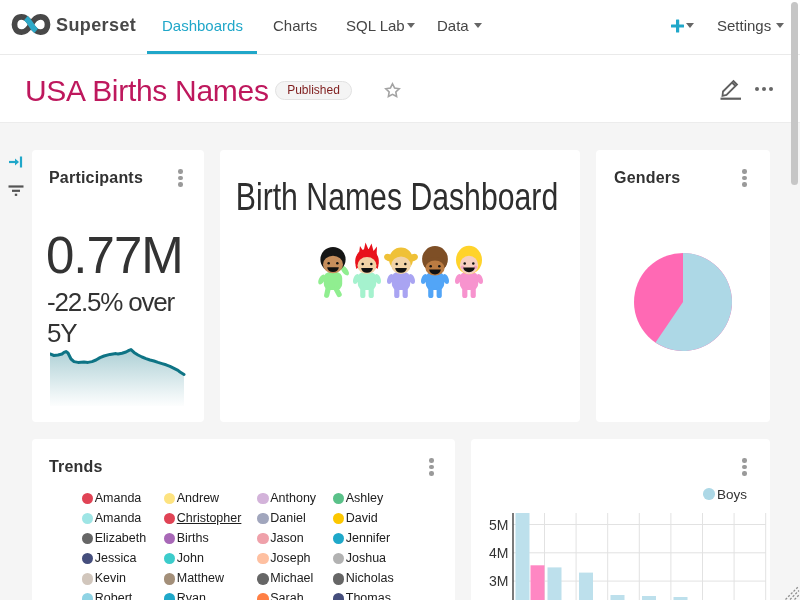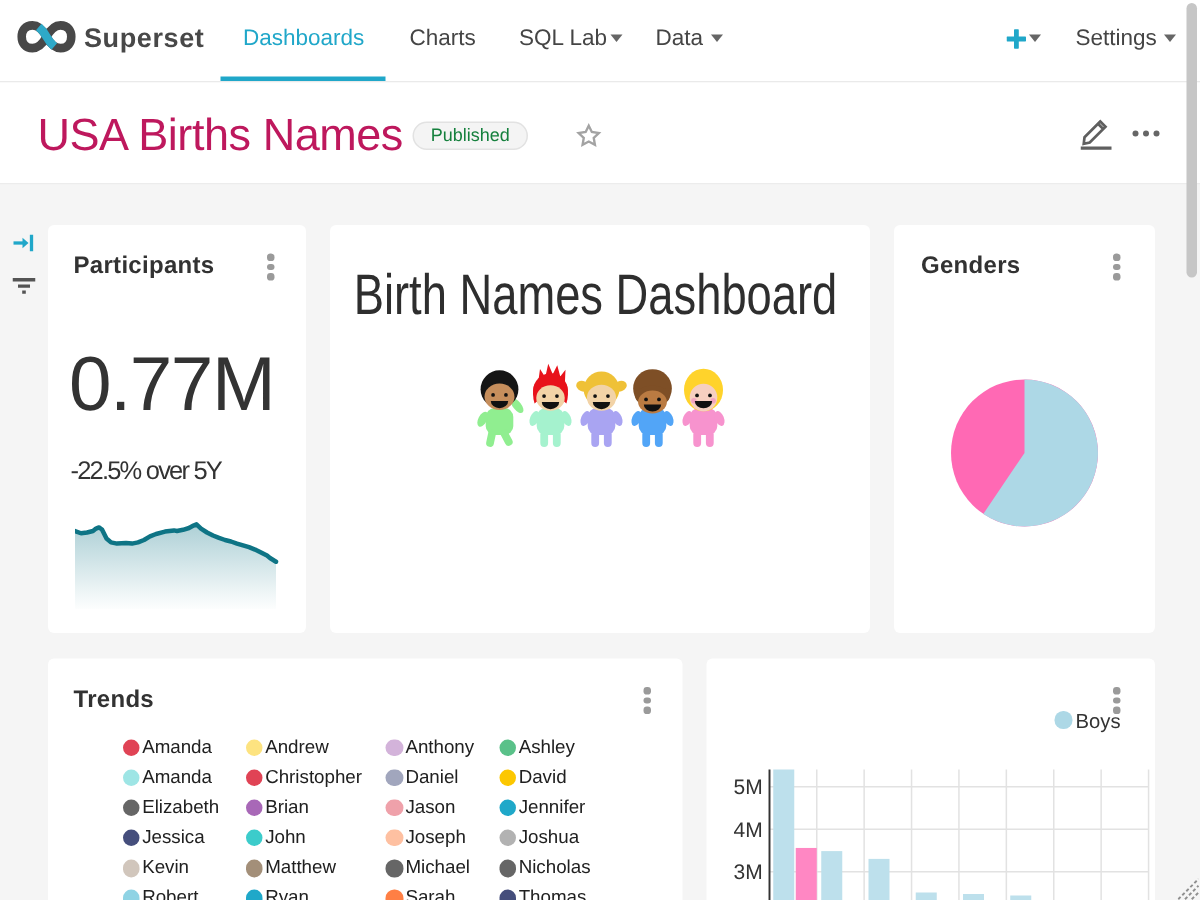--- a/index.html
+++ b/index.html
@@ -39,21 +39,21 @@
       <rect x="5" y="0.5" width="3.2" height="13" rx="0.5" fill="#20A7C9"></rect>
       <rect x="0" y="5.4" width="13" height="3.2" rx="0.5" fill="#20A7C9"></rect>
     </svg>
   <div class="abs caret" style="left:686px; top:23px;"></div>
   <div class="abs nav" style="left:717px; top:17px;">Settings</div>
   <div class="abs caret" style="left:776px; top:23px;"></div>
 </div>
 
 <div class="titlebar">
   <div class="abs" style="left:25px; top:19px; font-size:30px; font-weight:500; color:#be185d; letter-spacing:-0.3px;">USA Births Names</div>
-  <div class="abs" style="left:275px; top:26px; width:77px; height:19px; border:1px solid #E2E2E2; background:#F4F4F4; border-radius:10px; text-align:center; font-size:12px; color:#15803d; line-height:17px;">Published</div>
+  <div class="abs" style="left:275px; top:26px; width:77px; height:19px; border:1px solid #E2E2E2; background:#F4F4F4; border-radius:10px; text-align:center; font-size:12px; color:#7f1d1d; line-height:17px;">Published</div>
   <svg class="abs" style="left:383px; top:26px;" width="19" height="19" viewBox="0 0 24 24" fill="none" stroke="#A3A3A3" stroke-width="2">
     <path d="M12 3.5l2.6 5.3 5.9.9-4.3 4.1 1 5.8-5.2-2.7-5.2 2.7 1-5.8-4.3-4.1 5.9-.9z"></path>
   </svg>
   <svg class="abs" style="left:719px; top:22px;" width="23" height="23" viewBox="0 0 23 23" fill="none" stroke="#5F5F5F" stroke-width="1.8">
     <path d="M4 14.5 L14.5 4 L18 7.5 L7.5 18 L3.5 18.8 Z M13 5.5 L16.5 9"></path>
     <line x1="1.5" y1="21.7" x2="22" y2="21.7" stroke-width="2.2"></line>
   </svg>
   <div class="abs" style="left:755px; top:32px; width:22px; height:5px;">
     <i style="position:absolute; left:0; width:4.4px; height:4.4px; border-radius:50%; background:#666;"></i>
     <i style="position:absolute; left:7px; width:4.4px; height:4.4px; border-radius:50%; background:#666;"></i>
@@ -73,21 +73,21 @@
 </svg>
 
 <div class="card" style="left:32px; top:150px; width:172px; height:272px;">
   <div class="ctitle" style="left:17px; top:19px;">Participants</div>
   <div class="kebab" style="left:146px; top:19px;">
       <i></i>
       <i></i>
       <i></i>
     </div>
   <div class="abs" style="left:14px; top:76px; font-size:51px; color:#333; letter-spacing:-1px;">0.77M</div>
-  <div class="abs" style="left:15px; top:154px; font-size:17px; color:#333; letter-spacing:-1.2px;">-22.5% over 5Y</div>
+  <div class="abs" style="left:15px; top:137px; font-size:26px; color:#333; letter-spacing:-1.2px;">-22.5% over 5Y</div>
   <svg class="abs" style="left:18px; top:194px;" width="136" height="62" viewBox="0 0 136 62">
     <defs>
       <linearGradient id="sparkfill" x1="0" y1="0" x2="0" y2="1">
         <stop offset="0%" stop-color="#0E7485" stop-opacity="0.34"></stop>
         <stop offset="80%" stop-color="#0E7485" stop-opacity="0.07"></stop>
           <stop offset="100%" stop-color="#0E7485" stop-opacity="0.01"></stop>
       </linearGradient>
     </defs>
     <path d="M0,10 L4,11.5 L8,11 L12,10 L14,8.4 L16,7.6 L18,9 L21,15 L24,17.6 L28,18.4 L34,18 L38,18.4 L42,17.6 L46,16 L50,13.6 L54,12 L60,10.4 L66,9.6 L68,10 L72,9.2 L76,8 L79,6.4 L81,5.6 L84,8.4 L88,11 L92,13 L96,14.6 L100,16 L104,17 L108,18.4 L112,19.6 L116,20.8 L120,22.4 L124,24.4 L128,26.4 L130,28 L134,30.5 L134,62 L0,62 Z" fill="url(#sparkfill)" stroke="none"></path>
     <path d="M0,10 L4,11.5 L8,11 L12,10 L14,8.4 L16,7.6 L18,9 L21,15 L24,17.6 L28,18.4 L34,18 L38,18.4 L42,17.6 L46,16 L50,13.6 L54,12 L60,10.4 L66,9.6 L68,10 L72,9.2 L76,8 L79,6.4 L81,5.6 L84,8.4 L88,11 L92,13 L96,14.6 L100,16 L104,17 L108,18.4 L112,19.6 L116,20.8 L120,22.4 L124,24.4 L128,26.4 L130,28 L134,30.5" fill="none" stroke="#0E7485" stroke-width="3" stroke-linecap="round" stroke-linejoin="round"></path>
@@ -203,37 +203,37 @@
   <div class="legrow" style="left:300.75px; top:49.4px; width:90px;">
       <span class="legdot" style="left:0; background:#5AC189;"></span>
       <span class="legtxt" style="left:13px;">Ashley</span>
     </div>
   <div class="legrow" style="left:49.75px; top:69.5px; width:90px;">
       <span class="legdot" style="left:0; background:#9EE5E5;"></span>
       <span class="legtxt" style="left:13px;">Amanda</span>
     </div>
   <div class="legrow" style="left:131.75px; top:69.5px; width:90px;">
       <span class="legdot" style="left:0; background:#E04355;"></span>
-      <span class="legtxt" style="left:13px;">Christopher</span>
+      <span class="legtxt" style="left:13px;text-decoration:underline;">Christopher</span>
     </div>
   <div class="legrow" style="left:225.25px; top:69.5px; width:90px;">
       <span class="legdot" style="left:0; background:#A1A6BD;"></span>
       <span class="legtxt" style="left:13px;">Daniel</span>
     </div>
   <div class="legrow" style="left:300.75px; top:69.5px; width:90px;">
       <span class="legdot" style="left:0; background:#FCC700;"></span>
       <span class="legtxt" style="left:13px;">David</span>
     </div>
   <div class="legrow" style="left:49.75px; top:89.6px; width:90px;">
       <span class="legdot" style="left:0; background:#666666;"></span>
       <span class="legtxt" style="left:13px;">Elizabeth</span>
     </div>
   <div class="legrow" style="left:131.75px; top:89.6px; width:90px;">
       <span class="legdot" style="left:0; background:#A868B7;"></span>
-      <span class="legtxt" style="left:13px;">Brian</span>
+      <span class="legtxt" style="left:13px;">Births</span>
     </div>
   <div class="legrow" style="left:225.25px; top:89.6px; width:90px;">
       <span class="legdot" style="left:0; background:#EFA1AA;"></span>
       <span class="legtxt" style="left:13px;">Jason</span>
     </div>
   <div class="legrow" style="left:300.75px; top:89.6px; width:90px;">
       <span class="legdot" style="left:0; background:#1FA8C9;"></span>
       <span class="legtxt" style="left:13px;">Jennifer</span>
     </div>
   <div class="legrow" style="left:49.75px; top:109.7px; width:90px;">
@@ -285,21 +285,21 @@
       <span class="legtxt" style="left:13px;">Thomas</span>
     </div>
 </div>
 
 <div class="card" style="left:471px; top:439px; width:299px; height:200px;">
   <div class="kebab" style="left:271px; top:19px;">
       <i></i>
       <i></i>
       <i></i>
     </div>
-  <div class="legrow" style="left:232px; top:31px; width:60px;">
+  <div class="legrow" style="left:232px; top:45px; width:60px;">
     <span class="legdot" style="left:0; background:#ADD8E6;"></span>
     <span class="legtxt" style="left:14px; font-size:13.5px; color:#333;">Boys</span>
   </div>
   <svg class="abs" style="left:1px; top:66px;" width="298" height="134" viewBox="0 0 298 134">
     <g stroke="#E2E2E2" stroke-width="1">
       <line x1="41" y1="19.5" x2="294" y2="19.5"></line>
       <line x1="41" y1="47.8" x2="294" y2="47.8"></line>
       <line x1="41" y1="76.1" x2="294" y2="76.1"></line>
       <line x1="41" y1="104.4" x2="294" y2="104.4"></line>
       <line x1="72.5" y1="8" x2="72.5" y2="134"></line>

